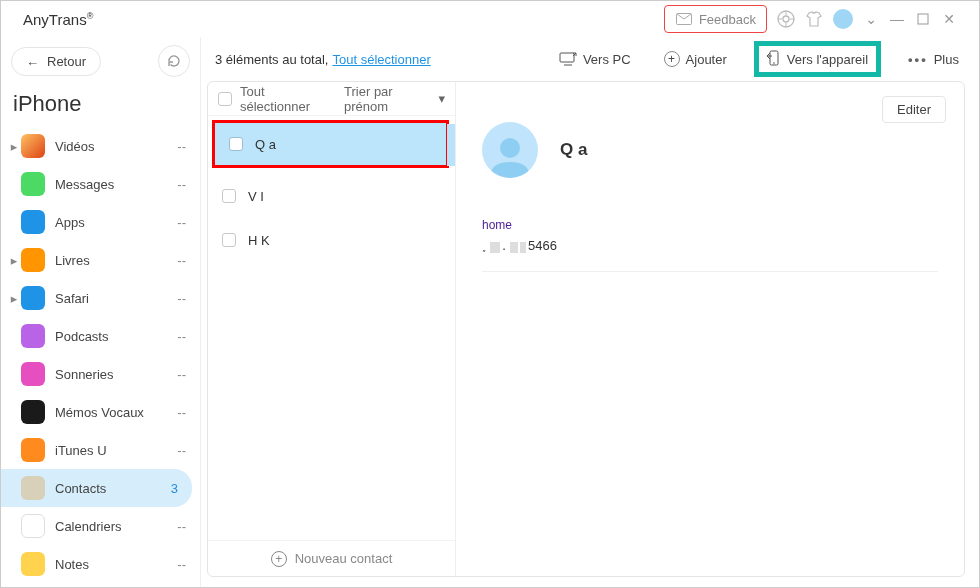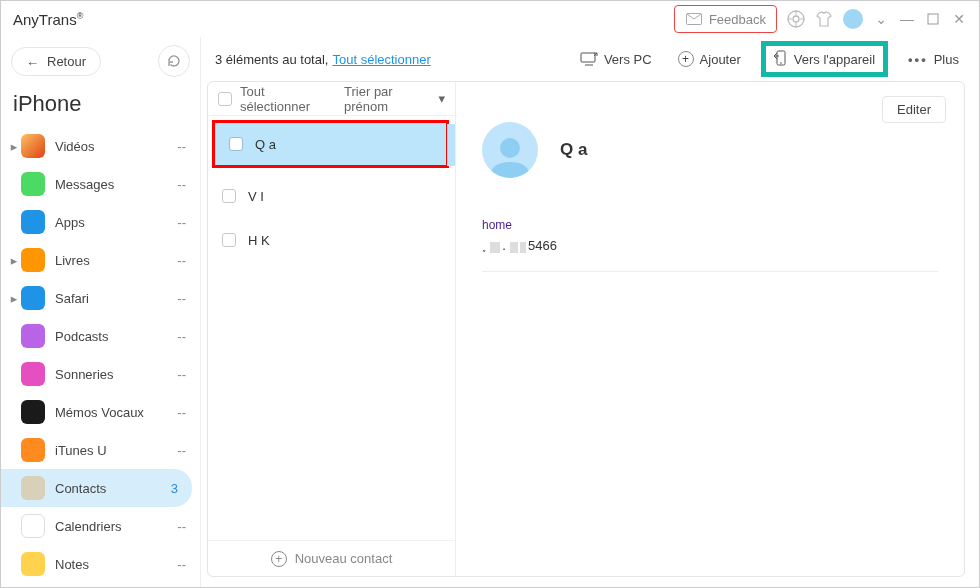--- a/index.html
+++ b/index.html
@@ -1,20 +1,20 @@
 <!DOCTYPE html>
 <html><head>
 <meta charset="utf-8">
 <style>
   * { box-sizing: border-box; margin: 0; padding: 0; }
   body { font-family: -apple-system, "Segoe UI", Arial, sans-serif; font-size: 13px; color: #333; background: #fff; }
   .window { width: 980px; height: 588px; border: 1px solid #ccc; display: flex; flex-direction: column; position: relative; }
 
   
-  .titlebar { height: 36px; display: flex; align-items: center; padding: 0 12px; border-bottom: 0; }
+  .titlebar { height: 36px; display: flex; align-items: center; padding: 0 22px; border-bottom: 0; }
   .app-title { font-size: 15px; color: #333; font-weight: 500; }
   .app-title sup { font-size: 9px; }
   .titlebar-right { margin-left: auto; display: flex; align-items: center; gap: 10px; }
   .feedback-btn { display: flex; align-items: center; gap: 6px; border: 1px solid #ef4444; border-radius: 4px; padding: 4px 10px; color: #888; cursor: pointer; margin-left: 21px; }
   .tb-icon { width: 18px; height: 18px; display: inline-flex; align-items: center; justify-content: center; color: #aaa; cursor: pointer; }
   .avatar-small { width: 20px; height: 20px; border-radius: 50%; background: #9fd6f5; cursor: pointer; }
   .win-chev, .win-min, .win-max, .win-close { width:16px; height:16px; display:inline-flex; align-items:center; justify-content:center; color:#999; cursor:pointer; font-size:14px; }
 
   
   .body { flex:1; display:flex; overflow:hidden; }
@@ -32,21 +32,21 @@
   .nav-icon { width:24px; height:24px; border-radius:6px; margin-right:10px; flex-shrink:0; display:inline-flex; align-items:center; justify-content:center; }
   .nav-label { flex:1; }
   .nav-count { color:#888; }
   .nav-item.active .nav-count { color:#2a8cd6; }
 
   
   .main { flex:1; display:flex; flex-direction:column; }
   .toolbar { height:44px; display:flex; align-items:center; padding: 0 14px; gap: 16px; font-size:13px; }
   .tool-left { display:flex; align-items:center; gap:4px; }
   .link { color:#1f94e6; text-decoration:underline; cursor:pointer; }
-  .tool-right { margin-left:auto; display:flex; align-items:center; gap: 14px; }
+  .tool-right { margin-left:auto; display:flex; align-items:center; gap: 21px; }
   .tool-btn { display:flex; align-items:center; gap:6px; color:#444; cursor:pointer; padding: 4px 6px; }
   .highlight-red { border:5px solid #14b8a6; padding: 4px 8px; }
 
   .content { flex:1; display:flex; border:1px solid #e5e5e5; border-radius:6px; margin: 0 14px 10px 6px; overflow:hidden; }
 
   
   .list-panel { width:248px; border-right:1px solid #eee; display:flex; flex-direction:column; }
   .list-header { display:flex; align-items:center; height:34px; padding: 0 10px; color:#666; border-bottom:1px solid #f2f2f2; gap:8px;}
   .list-header .lh-select { display:flex; align-items:center; gap:8px; }
   .list-header .lh-sort { margin-left:auto; display:flex; align-items:center; cursor:pointer;}

